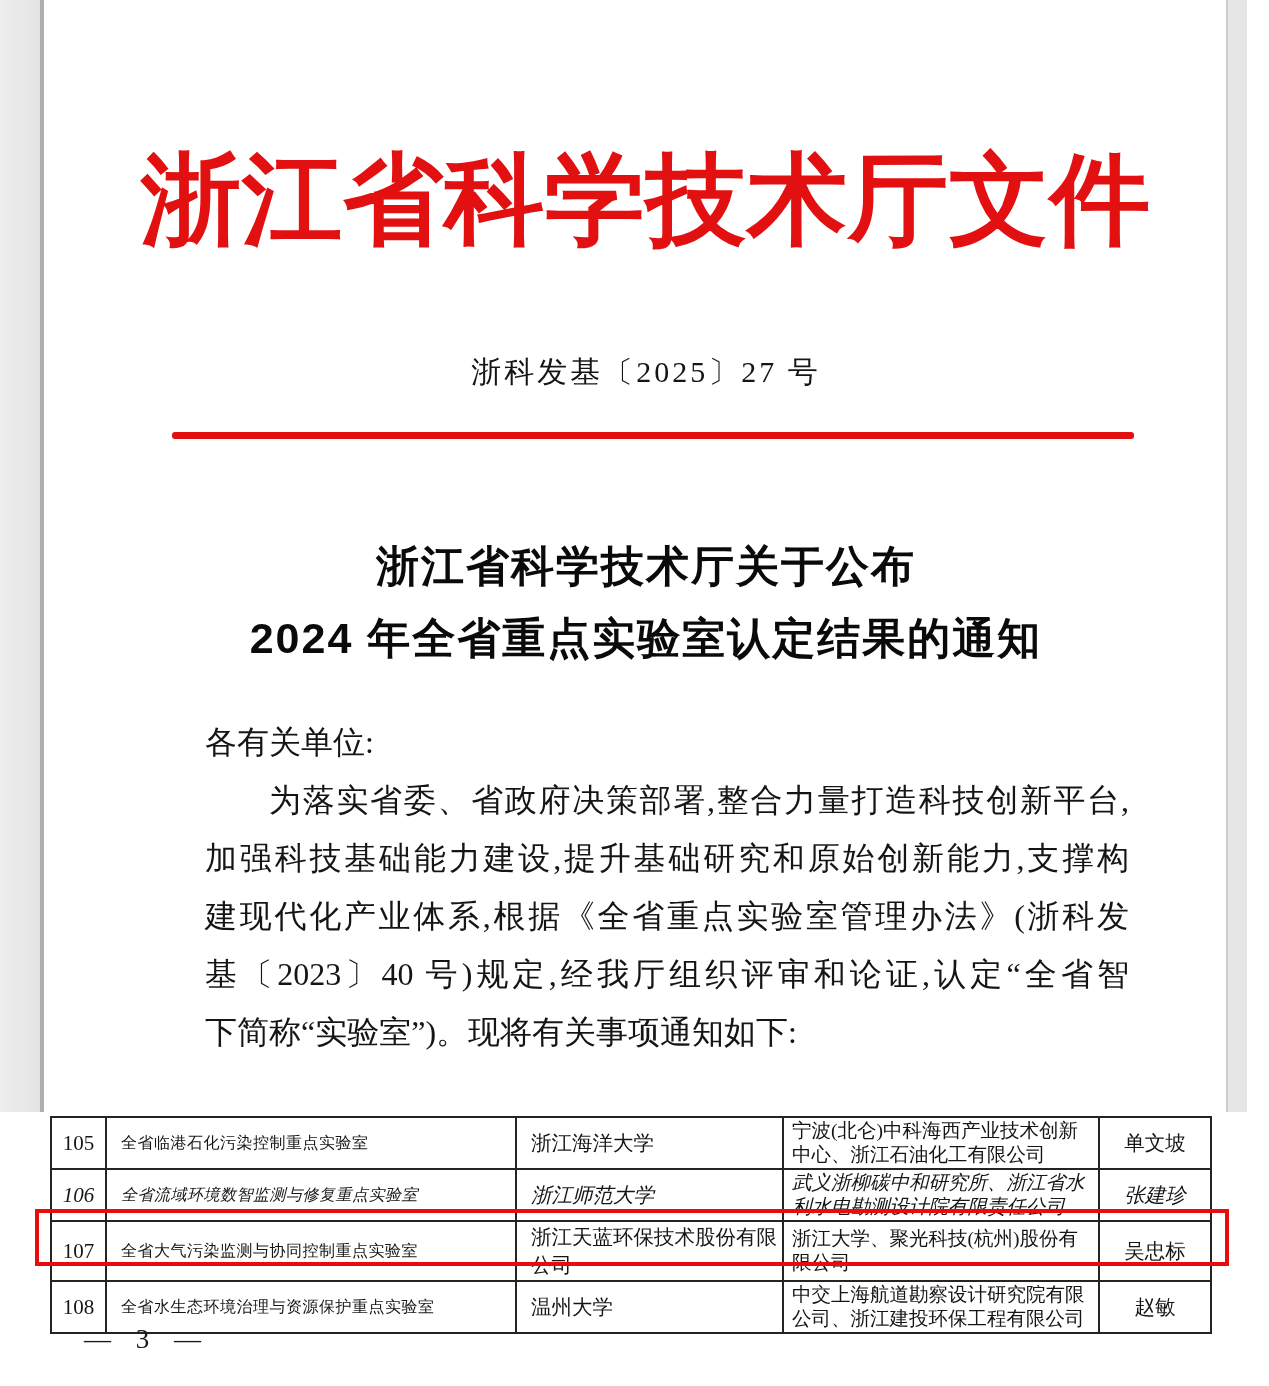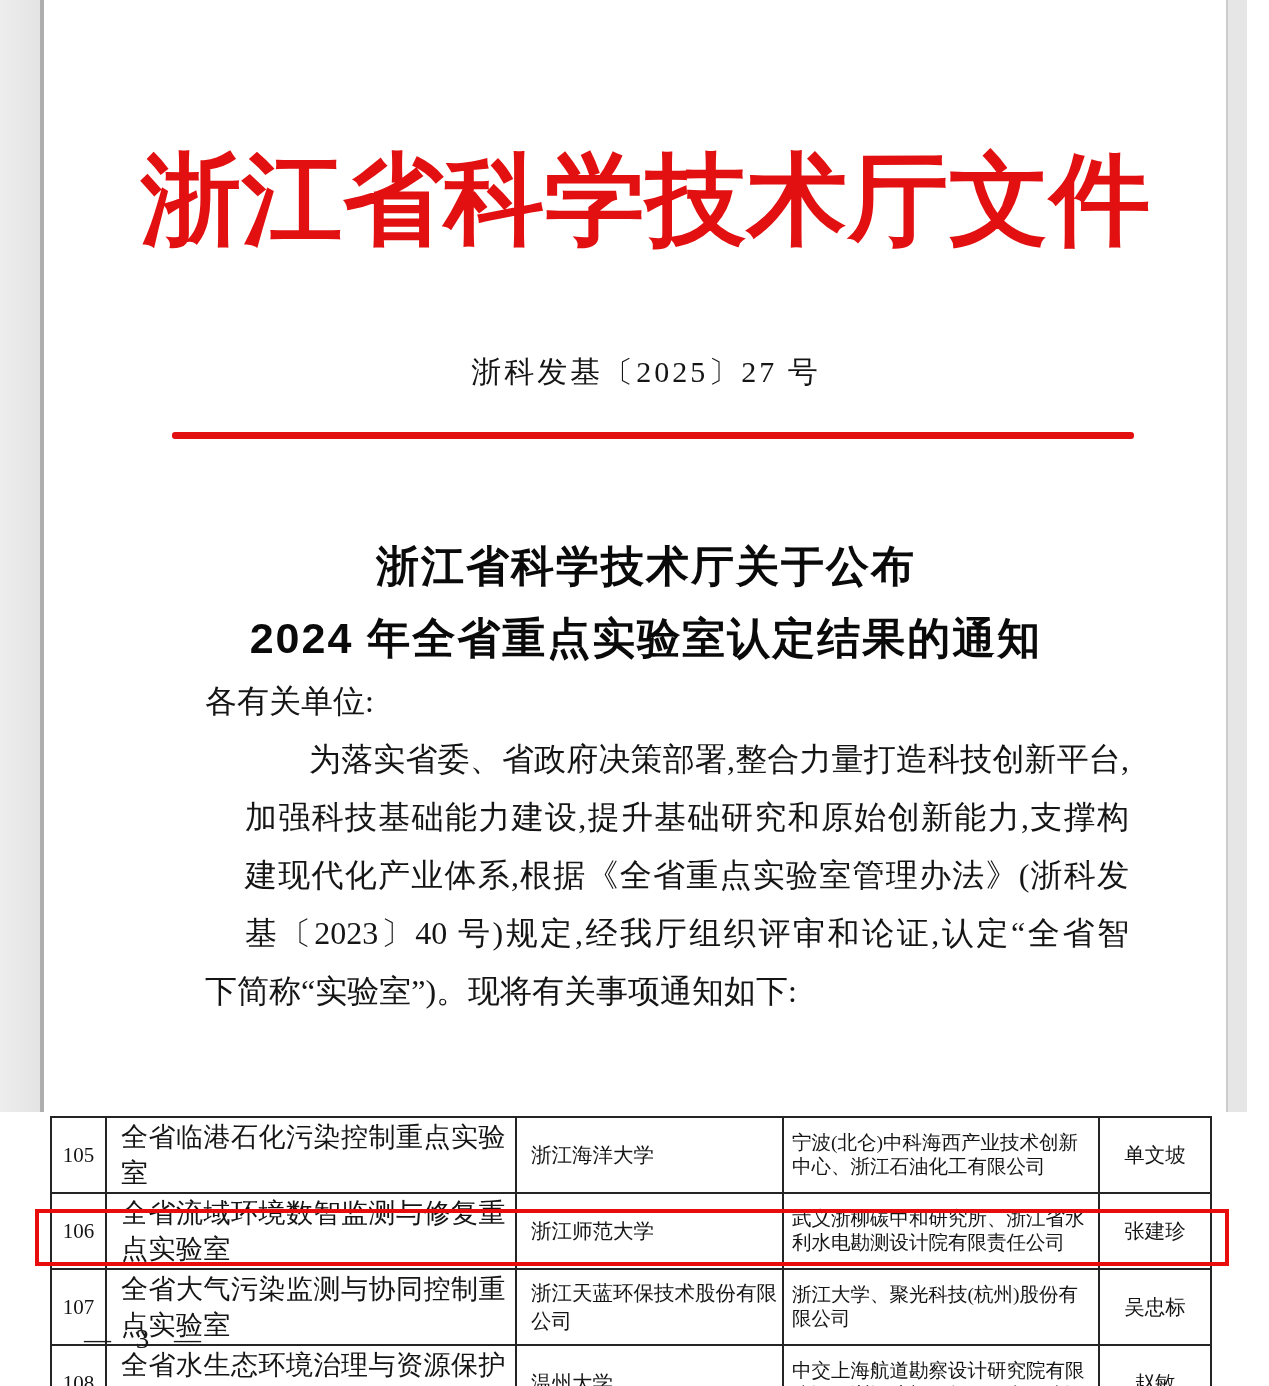--- a/index.html
+++ b/index.html
@@ -79,31 +79,30 @@
     font-family: "Liberation Sans", sans-serif;
     font-weight: bold;
     font-size: 43px;
     line-height: 72px;
     letter-spacing: 2px;
     color: #0a0a0a;
   }
 
   .body-text {
     position: absolute;
-    top: 672px; left: 205px;
+    top: 713px; left: 205px;
     width: 924px;
     font-size: 32px;
     line-height: 58px;
     color: #151515;
   }
   .body-line { text-align: left; }
   .body-line.justify {
     text-align: justify;
     text-align-last: justify;
-    margin-left: 40px;
   }
   .body-line.indent { text-indent: 64px; }
 
   
   .bottom-section {
     position: absolute;
     top: 1112px; left: 0;
     width: 1269px;
     height: 274px;
     background: #ffffff;
@@ -117,25 +116,25 @@
     font-family: "Liberation Serif", serif;
     color: #151515;
   }
   .result-table td {
     border: 2px solid #242424;
     overflow: hidden;
     vertical-align: middle;
     margin-top: 24px;
   }
   tr.row-h1 { height: 48px; }
-  tr.row-h2 { height: 45px; }
+  tr.row-h2 { height: 45px; font-style: italic; }
   tr.row-h3 { height: 50px; }
   tr.row-h4 { height: 48px; }
   td.cell-no     { text-align: center; font-size: 21px; }
-  td.cell-lab    { padding-left: 14px; font-size: 27px; letter-spacing: 0.5px; }
+  td.cell-lab    { padding-left: 14px; font-size: 16px; letter-spacing: 0.5px; }
   td.cell-inst   { padding-left: 14px; font-size: 20.5px; }
   td.cell-part   { padding: 1px 8px; font-size: 19.5px; line-height: 24px; }
   td.cell-person { text-align: center; font-size: 20.5px; }
 
   .highlight-box {
     position: absolute;
     left: 35px; top: 97px;
     width: 1186px; height: 49px;
     border: 4px solid #e80c0c;
     z-index: 5;

